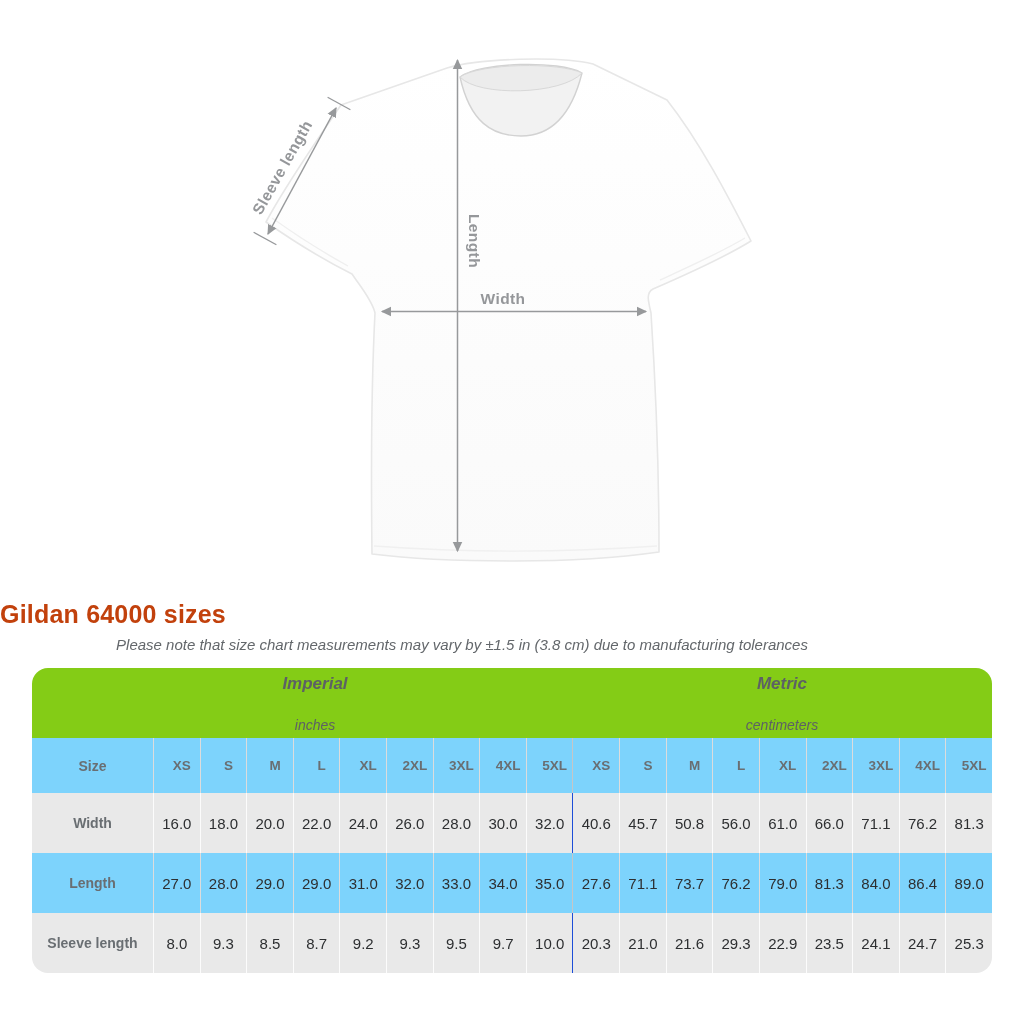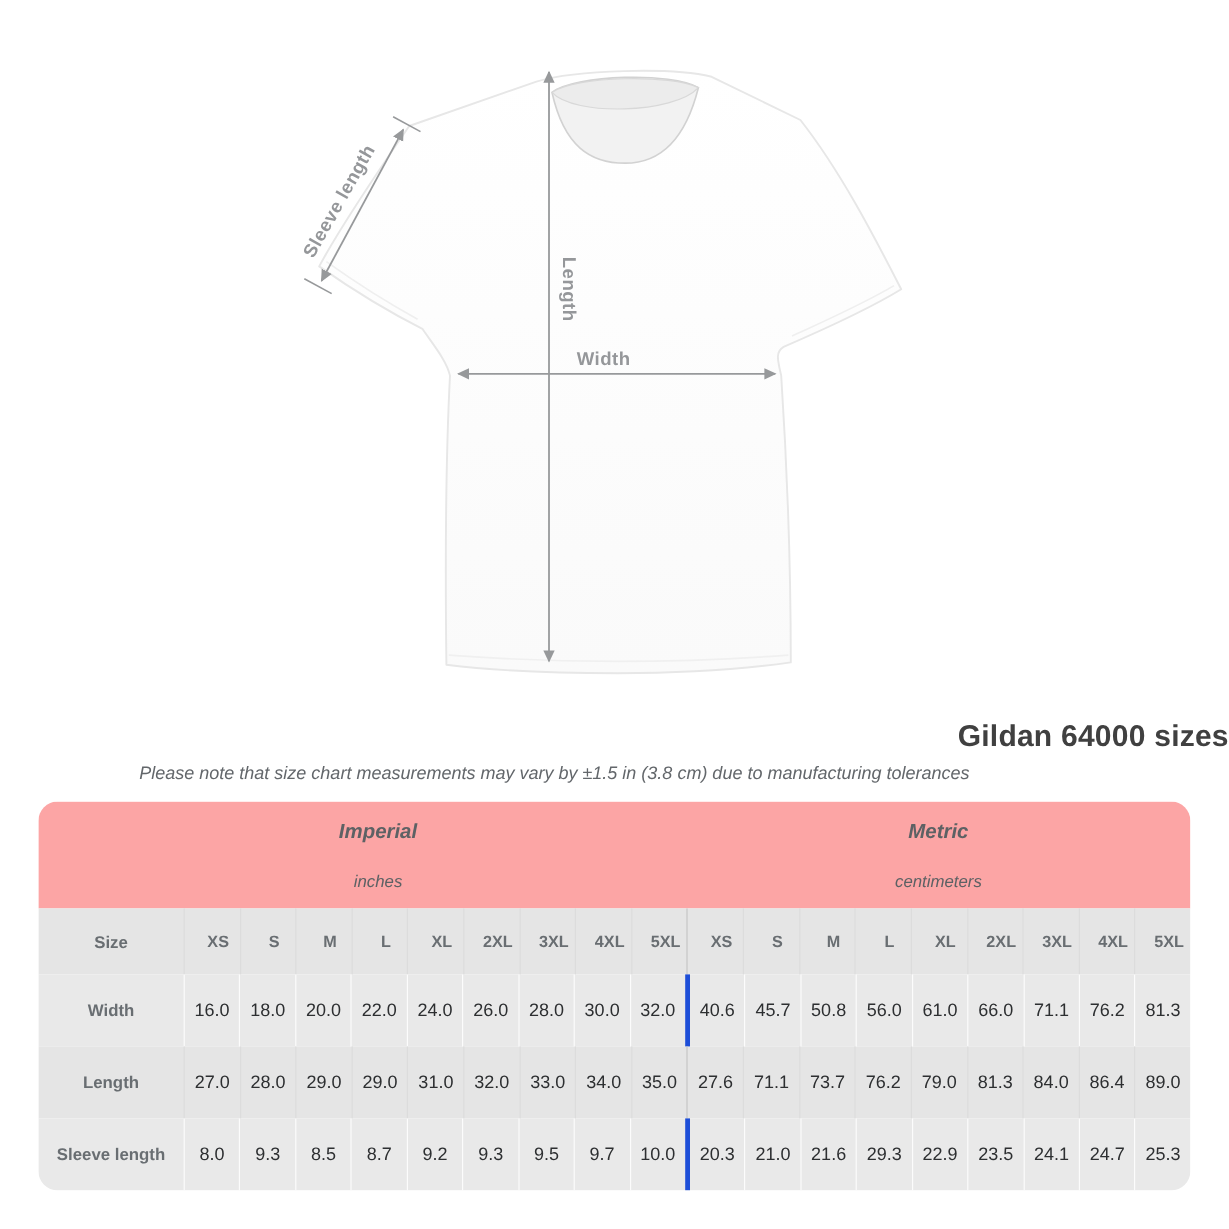--- a/index.html
+++ b/index.html
@@ -6,55 +6,55 @@
   .stage{
     position:relative;width:1024px;height:1024px;background:#ffffff;
     font-family:"Liberation Sans",sans-serif;overflow:hidden;
   }
   .shirt-svg{position:absolute;top:0;left:0;}
   .diagram-label{
     font-family:"Liberation Sans",sans-serif;
     font-size:15.5px;font-weight:bold;fill:#95979a;letter-spacing:.4px;
   }
   .page-title{
-    position:absolute;top:600px;left:0;width:1024px;text-align:right;
-    font-size:25px;font-weight:bold;color:#404040;letter-spacing:.2px;
+    position:absolute;top:600px;left:0;width:1024px;text-align:left;
+    font-size:25px;font-weight:bold;color:#c2410c;letter-spacing:.2px;
   }
   .page-note{
     position:absolute;top:636px;left:0;width:924px;text-align:center;
     font-size:15px;font-style:italic;color:#63676b;
   }
   .size-table{
     position:absolute;top:668px;left:32px;width:960px;
     border-radius:16px;overflow:hidden;
   }
   .row{display:flex;align-items:stretch;}
-  .ghead{height:89px;background:#fca5a5;}
+  .ghead{height:70px;background:#84cc16;}
   .gcell{display:flex;flex-direction:column;justify-content:center;align-items:center;gap:3px;}
   .gimp{width:540px;flex:none;padding-left:26px;box-sizing:border-box;}
   .gmet{flex:1;}
   .gtitle{font-size:17px;font-weight:bold;font-style:italic;color:#5d6164;}
   .gsub{font-size:14px;font-style:italic;color:#5d6164;margin-top:20px;}
   .sizerow{height:55px;background:#ffffff;}
   .datarow{height:60px;}
   .band{background:#e9e9e9;}
-  .plain{background:#e5e5e5;}
+  .plain{background:#7dd3fc;}
   .lcell{
     width:121px;flex:none;display:flex;align-items:center;justify-content:center;
     font-size:14px;font-weight:bold;color:#696e72;
   }
   .cell{
     flex:1 1 0;display:flex;align-items:center;justify-content:center;
     font-size:15px;color:#2d2f31;
   }
   .hcell{font-size:13.5px;font-weight:bold;color:#696e72;padding-left:10px;}
   .plain .cell{border-left:1px solid #dcdcdc;}
   .band  .cell{border-left:1px solid rgba(255,255,255,.85);}
   .plain .cell.sec{border-left:1px solid #c6c6c6;}
-  .band  .cell.sec{border-left:4px solid #1d4ed8;text-align:right;}
+  .band  .cell.sec{border-left:1px solid #1d4ed8;text-align:right;}
 </style>
 </head>
 <body>
 
 <div class="stage">
 
   <svg class="shirt-svg" width="1024" height="580" viewBox="0 0 1024 580">
     <defs>
       <linearGradient id="sg" x1="0" y1="0" x2="0" y2="1">
         <stop offset="0" stop-color="#ffffff"></stop>

